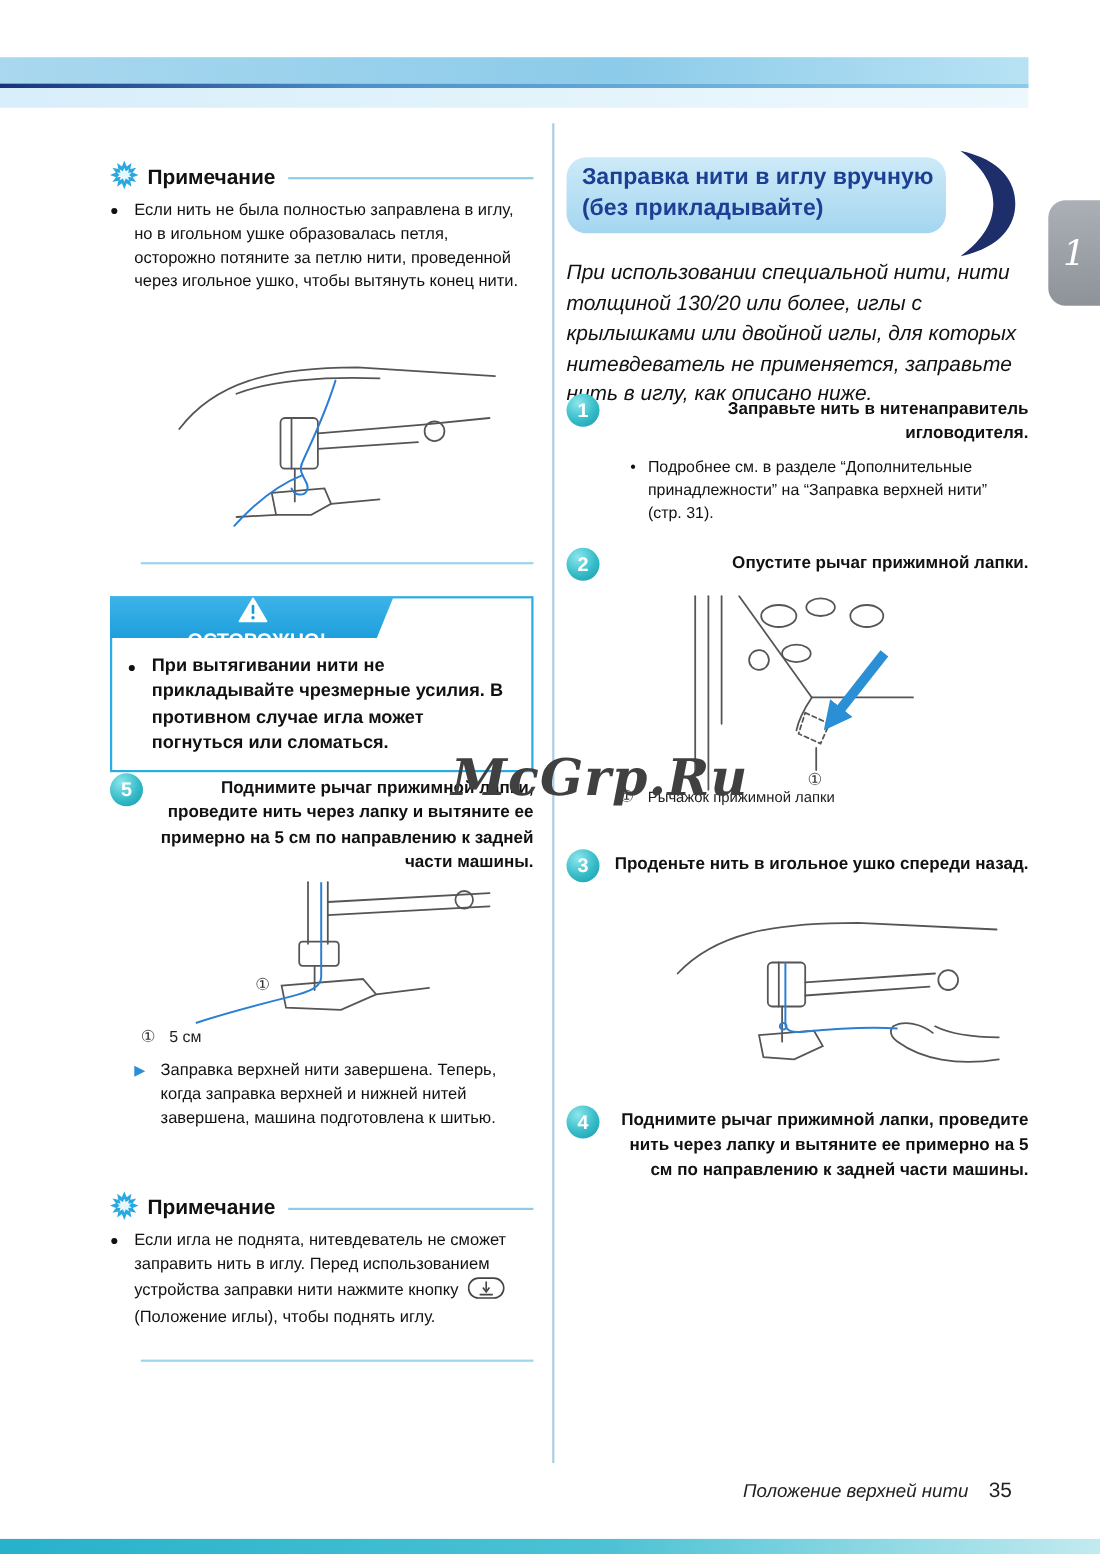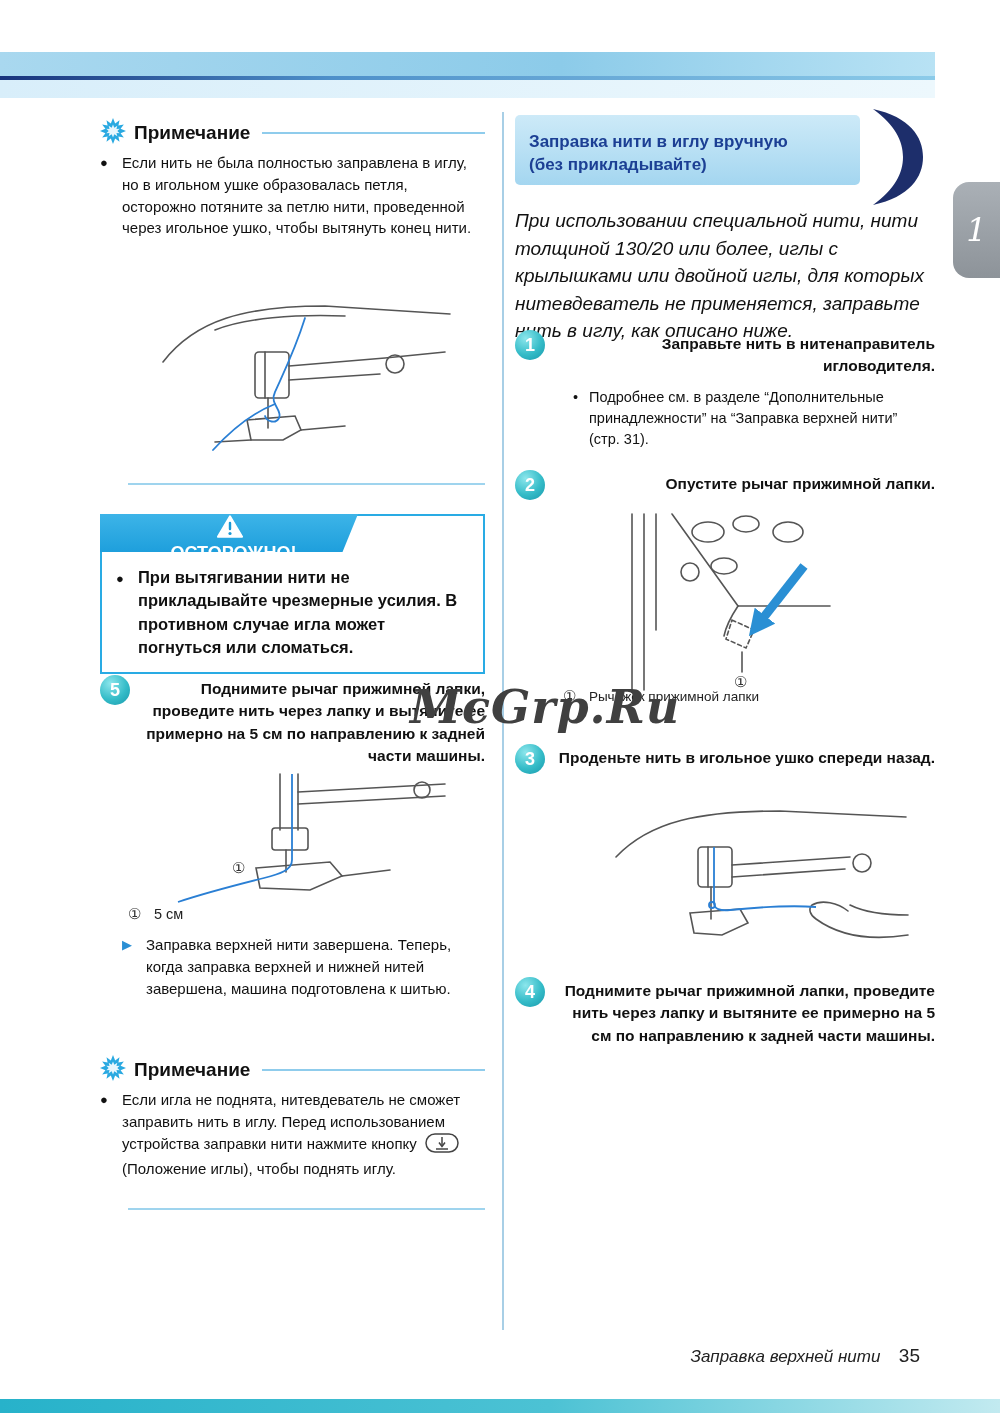--- a/index.html
+++ b/index.html
@@ -24,21 +24,21 @@
 
   
   .chapter-tab { left:953px; top:182px; width:47px; height:96px;
     background:linear-gradient(180deg,#aab0b6,#8d9399);
     border-radius:16px 0 0 16px; display:flex; align-items:center; justify-content:center;
     color:#fff; font-family:"DejaVu Serif", serif; font-style:italic; font-size:32px; }
 
   
   .divider { left:502px; top:112px; width:2px; height:1218px; background:#a8cfe6; }
 
-  .col { position:absolute; }
+  .col { position:absolute;margin-top:28px; }
   .col-left  { left:100px; top:118px; width:385px; height:1120px; }
   .col-right { left:515px; top:115px; width:420px; height:1100px; }
 
   
   .note-header { display:flex; align-items:center; }
   .note-title { font-size:19px; font-weight:bold; margin-left:8px; }
   .note-line { flex:1; height:2px; background:#8fccec; margin-left:12px; }
   .body-text { font-size:15px; line-height:1.45; }
   .bullet-row { display:flex; }
   .bullet-dot { width:22px; flex:0 0 22px; font-size:13px; padding-top:2px; }
@@ -60,22 +60,22 @@
     background:radial-gradient(circle at 35% 28%, #8ce6ec 0%, #35bcc8 55%, #1798ab 100%);
     color:#fff; font-weight:bold; font-size:18px;
     display:flex; align-items:center; justify-content:center; }
   .step-text { font-weight:bold; font-size:15.5px; line-height:1.45;text-align:right; }
   .sub-row { display:flex; font-size:14.5px; line-height:1.45; }
   .sub-dot { width:16px; flex:0 0 16px; }
 
   
   .section-header { left:0; top:0; width:345px; min-height:66px;
     background:linear-gradient(180deg,#cdeaf8 0%,#a4d6f0 100%);
-    border-radius:5px; padding:16px 10px 8px 14px;
-    font-weight:bold; font-size:17px; color:#1c3f94; line-height:1.35; }
+    border-radius:18px; padding:4px 10px 8px 14px;
+    font-weight:bold; font-size:21px; color:#1c3f94; line-height:1.35; }
 
   .caption { font-size:13.5px; color:#222; }
   .marker-glyph { font-size:15px; color:#333; }
 
   .result-row { display:flex; }
   .result-arrow { width:24px; flex:0 0 24px; color:#2a8fd4; font-size:13px; padding-top:2px; }
 
   .illus { position:absolute; }
   .illus-marker { position:absolute; font-size:15px; color:#333; background:#fff; line-height:1; }
 
@@ -314,17 +314,17 @@
 
   <div class="step" style="top:865px; left:0; width:100%;">
     <span class="step-num">4</span>
     <div class="step-text">Поднимите рычаг прижимной лапки, проведите нить через лапку и вытяните ее примерно на 5 см по направлению к задней части машины.</div>
   </div>
 </div>
 
 <div class="abs watermark">McGrp.Ru</div>
 
 <div class="abs footer">
-  <span class="footer-title">Заправка верхней нити</span>
+  <span class="footer-title">Положение верхней нити</span>
   <span class="footer-page">35</span>
 </div>
 
 <div class="abs bottombar"></div>
 
 </body></html>

